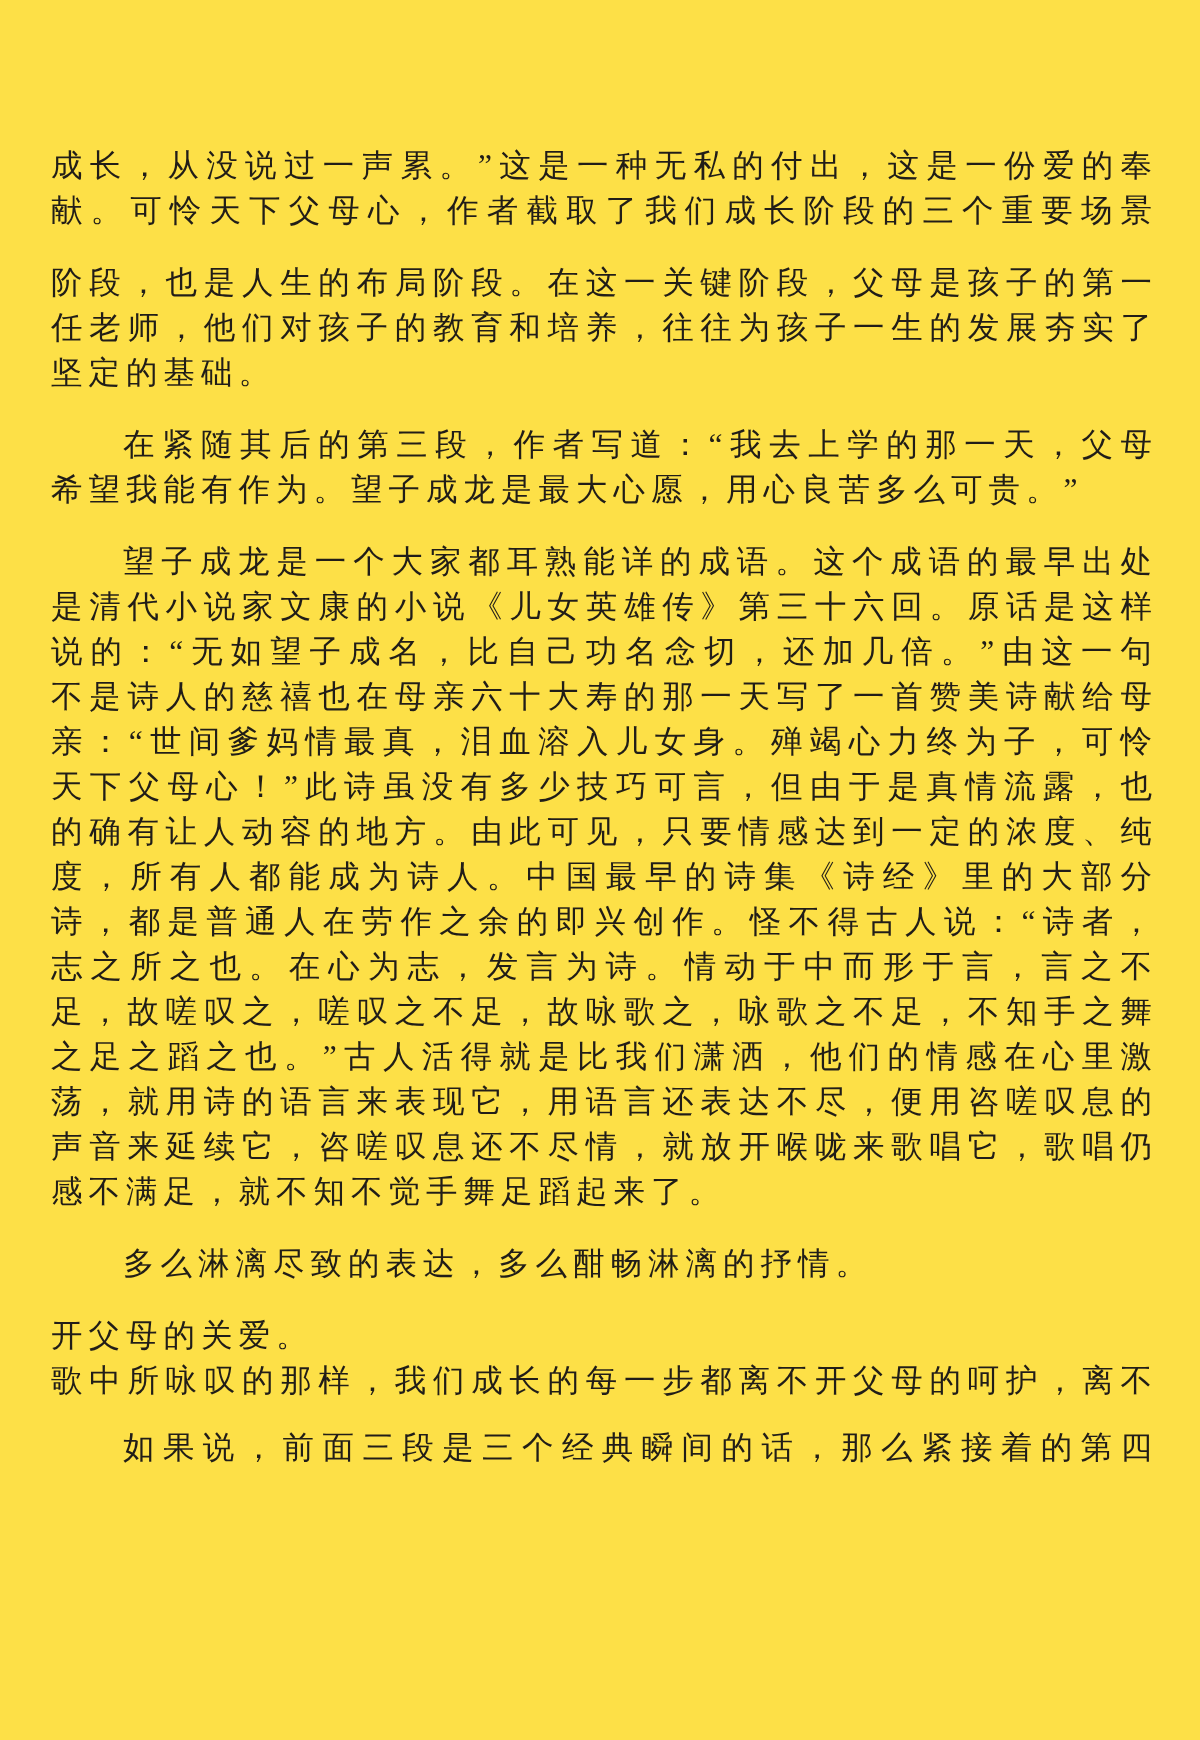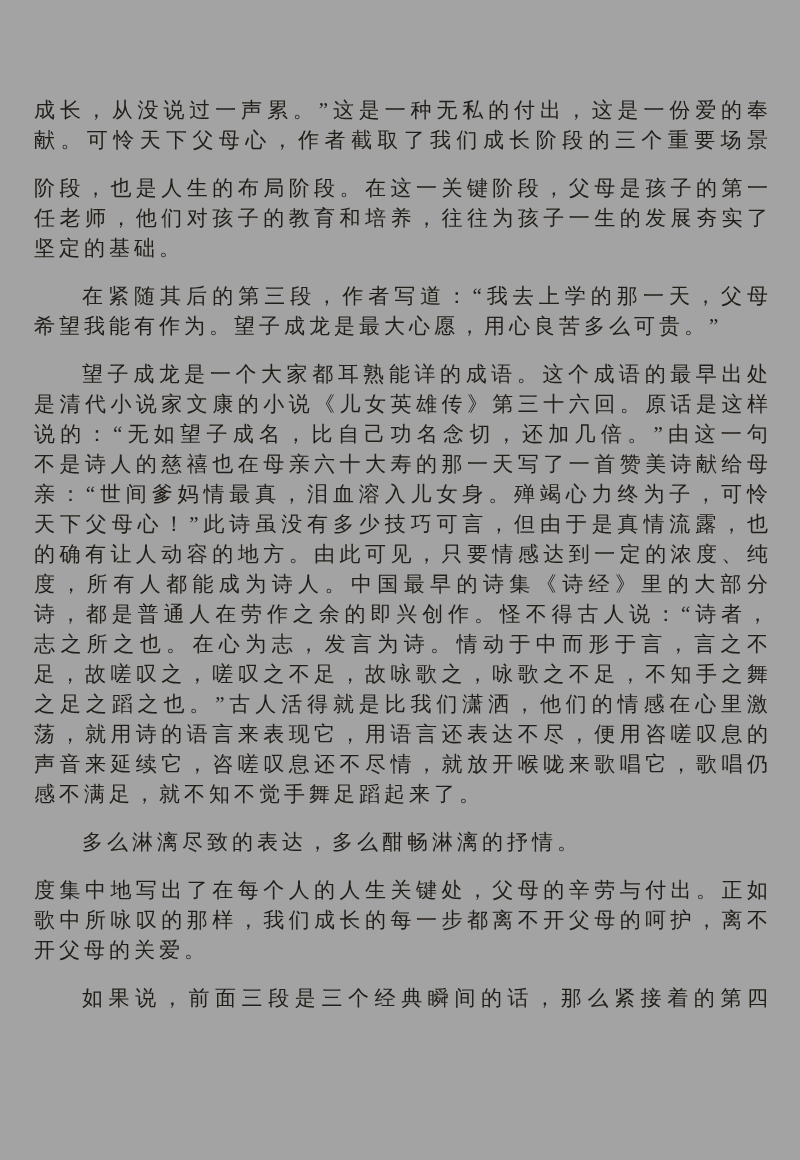--- a/index.html
+++ b/index.html
@@ -9,40 +9,41 @@
   }
   body {
     width: 800px;
     height: 1160px;
     overflow: hidden;
   }
   .page {
     position: relative;
     width: 800px;
     height: 1160px;
-    background: #a3a3a3;
+    background: #fde047;
     font-family: "Liberation Serif", "DejaVu Serif", serif;
   }
   .page-text {
     position: absolute;
     left: 34px;
     top: 95px;
     width: 738px;
     font-size: 21px;
     line-height: 30px;
     letter-spacing: 4px;
     color: #211d18;
     font-weight: 500;
   }
   .para {
     margin: 0 0 18px 0;
     padding: 0;
   }
   .para:last-child {
     margin-bottom: 16px;
+    font-family: Liberation Mono, monospace;
   }
   .line {
     height: 30px;
     overflow: hidden;
   }
   .line.fill {
     text-align: justify;
     text-align-last: justify;
     text-justify: inter-ideograph;
   }
@@ -82,21 +83,20 @@
         <div class="line fill">足，故嗟叹之，嗟叹之不足，故咏歌之，咏歌之不足，不知手之舞</div>
         <div class="line fill">之足之蹈之也。”古人活得就是比我们潇洒，他们的情感在心里激</div>
         <div class="line fill">荡，就用诗的语言来表现它，用语言还表达不尽，便用咨嗟叹息的</div>
         <div class="line fill">声音来延续它，咨嗟叹息还不尽情，就放开喉咙来歌唱它，歌唱仍</div>
         <div class="line">感不满足，就不知不觉手舞足蹈起来了。</div>
       </div>
       <div class="para">
         <div class="line indent">多么淋漓尽致的表达，多么酣畅淋漓的抒情。</div>
       </div>
       <div class="para">
-        <div class="line fill">度集中地写出了在每个人的人生关键处，父母的辛劳与付出。正如</div>
+        <div class="line">开父母的关爱。</div>
         <div class="line fill">歌中所咏叹的那样，我们成长的每一步都离不开父母的呵护，离不</div>
-        <div class="line">开父母的关爱。</div>
       </div>
       <div class="para">
         <div class="line fill indent">如果说，前面三段是三个经典瞬间的话，那么紧接着的第四</div>
       </div>
     </div>
 </div>
 
 </body></html>

